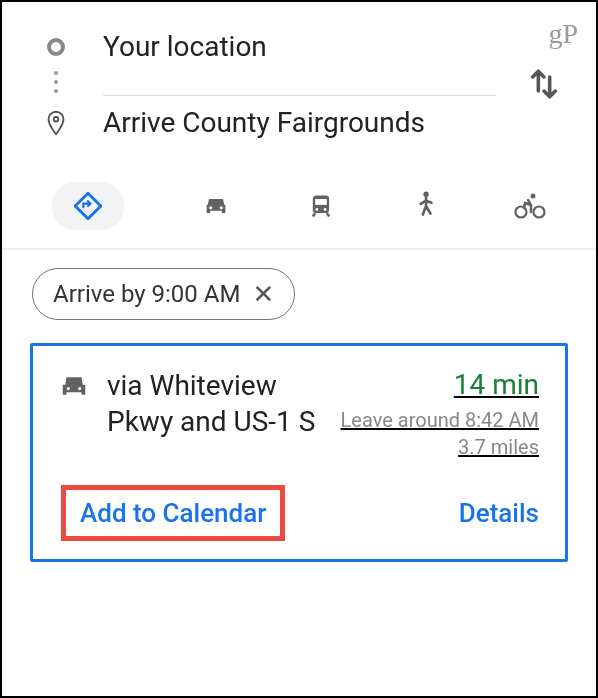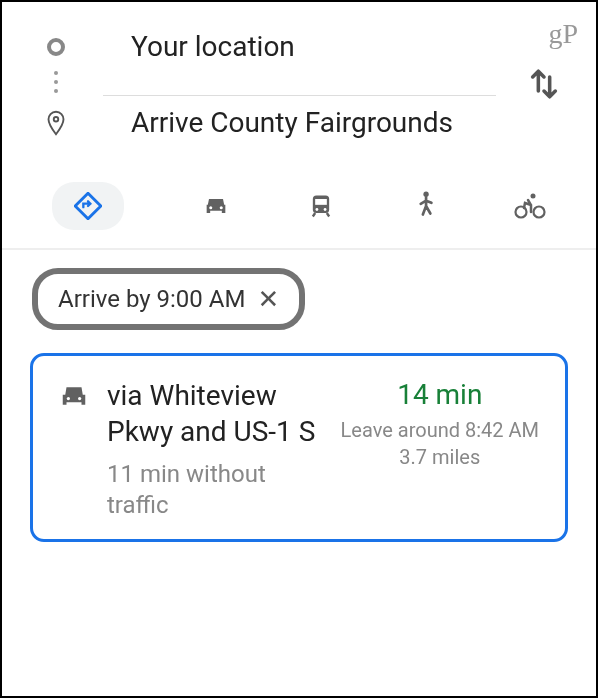--- a/index.html
+++ b/index.html
@@ -24,21 +24,20 @@
       font-size: 28px;
       color: #999;
     }
     .top-section {
       padding: 20px 30px 10px 45px;
     }
     .location-row {
       display: flex;
       align-items: center;
       margin-bottom: 0;
-      gap: 28px;
     }
     .circle-icon {
       width: 18px;
       height: 18px;
       border: 4px solid #888;
       border-radius: 50%;
       flex-shrink: 0;
     }
     .dots-icon {
       width: 18px;
@@ -96,36 +95,36 @@
     .section-divider {
       border: none;
       border-top: 2px solid #eee;
     }
     .filter-row {
       padding: 18px 30px;
     }
     .chip {
       display: inline-flex;
       align-items: center;
-      border: 6px solid #737373;
+      border: 1px solid #737373;
       border-radius: 26px;
       padding: 10px 20px;
       font-size: 24px;
       color: #333;
       cursor: pointer;
     }
     .chip-close {
       margin-left: 12px;
       font-size: 26px;
       color: #555;
     }
     .route-card {
       margin: 5px 28px 28px 28px;
       border: 3px solid #1a73e8;
-      border-radius: 14px;
+      border-radius: 2px;
       padding: 22px 26px 18px 26px;
       display: flex;
       flex-direction: column;
     }
     .card-top {
       display: flex;
     }
     .card-icon {
       width: 30px;
       flex-shrink: 0;
@@ -143,22 +142,23 @@
       max-width: 230px;
     }
     .route-sub {
       font-size: 24px;
       color: #888;
       margin-top: 8px;
       max-width: 210px;
       line-height: 1.3;
     }
     .card-right {
-      text-align: center;
+      text-align: right;
       flex-shrink: 0;
+      text-decoration: underline;
     }
     .eta {
       font-size: 28px;
       color: #188038;
       margin-bottom: 6px;
     }
     .leave-text {
       font-size: 20px;
       color: #888;
       line-height: 1.35;
@@ -268,21 +268,26 @@
   <div class="card-top">
     <span class="card-icon">
       <svg width="30" height="28" viewBox="0 0 24 22">
         <path d="M5 10 L6 4 L18 4 L19 10 L21 10 L21 18 L18 18 L18 16 L6 16 L6 18 L3 18 L3 10 Z" fill="#616161"></path>
         <circle cx="7.5" cy="13" r="1.3" fill="#fff"></circle>
           <circle cx="16.5" cy="13" r="1.3" fill="#fff"></circle>
       </svg>
     </span>
     <div class="card-main">
       <div class="route-name">via Whiteview Pkwy and US-1 S</div>
-      <div class="route-sub">11 min without traffic</div>
     </div>
     <div class="card-right">
       <div class="eta">14 min</div>
       <div class="leave-text">Leave around 8:42 AM</div>
       <div class="leave-text">3.7 miles</div>
     </div>
   </div>
+  <div class="card-actions">
+    <span class="highlight-box">
+      <span class="action-link">Add to Calendar</span>
+    </span>
+    <span class="action-link">Details</span>
+  </div>
 </div>
 
 </body></html>

